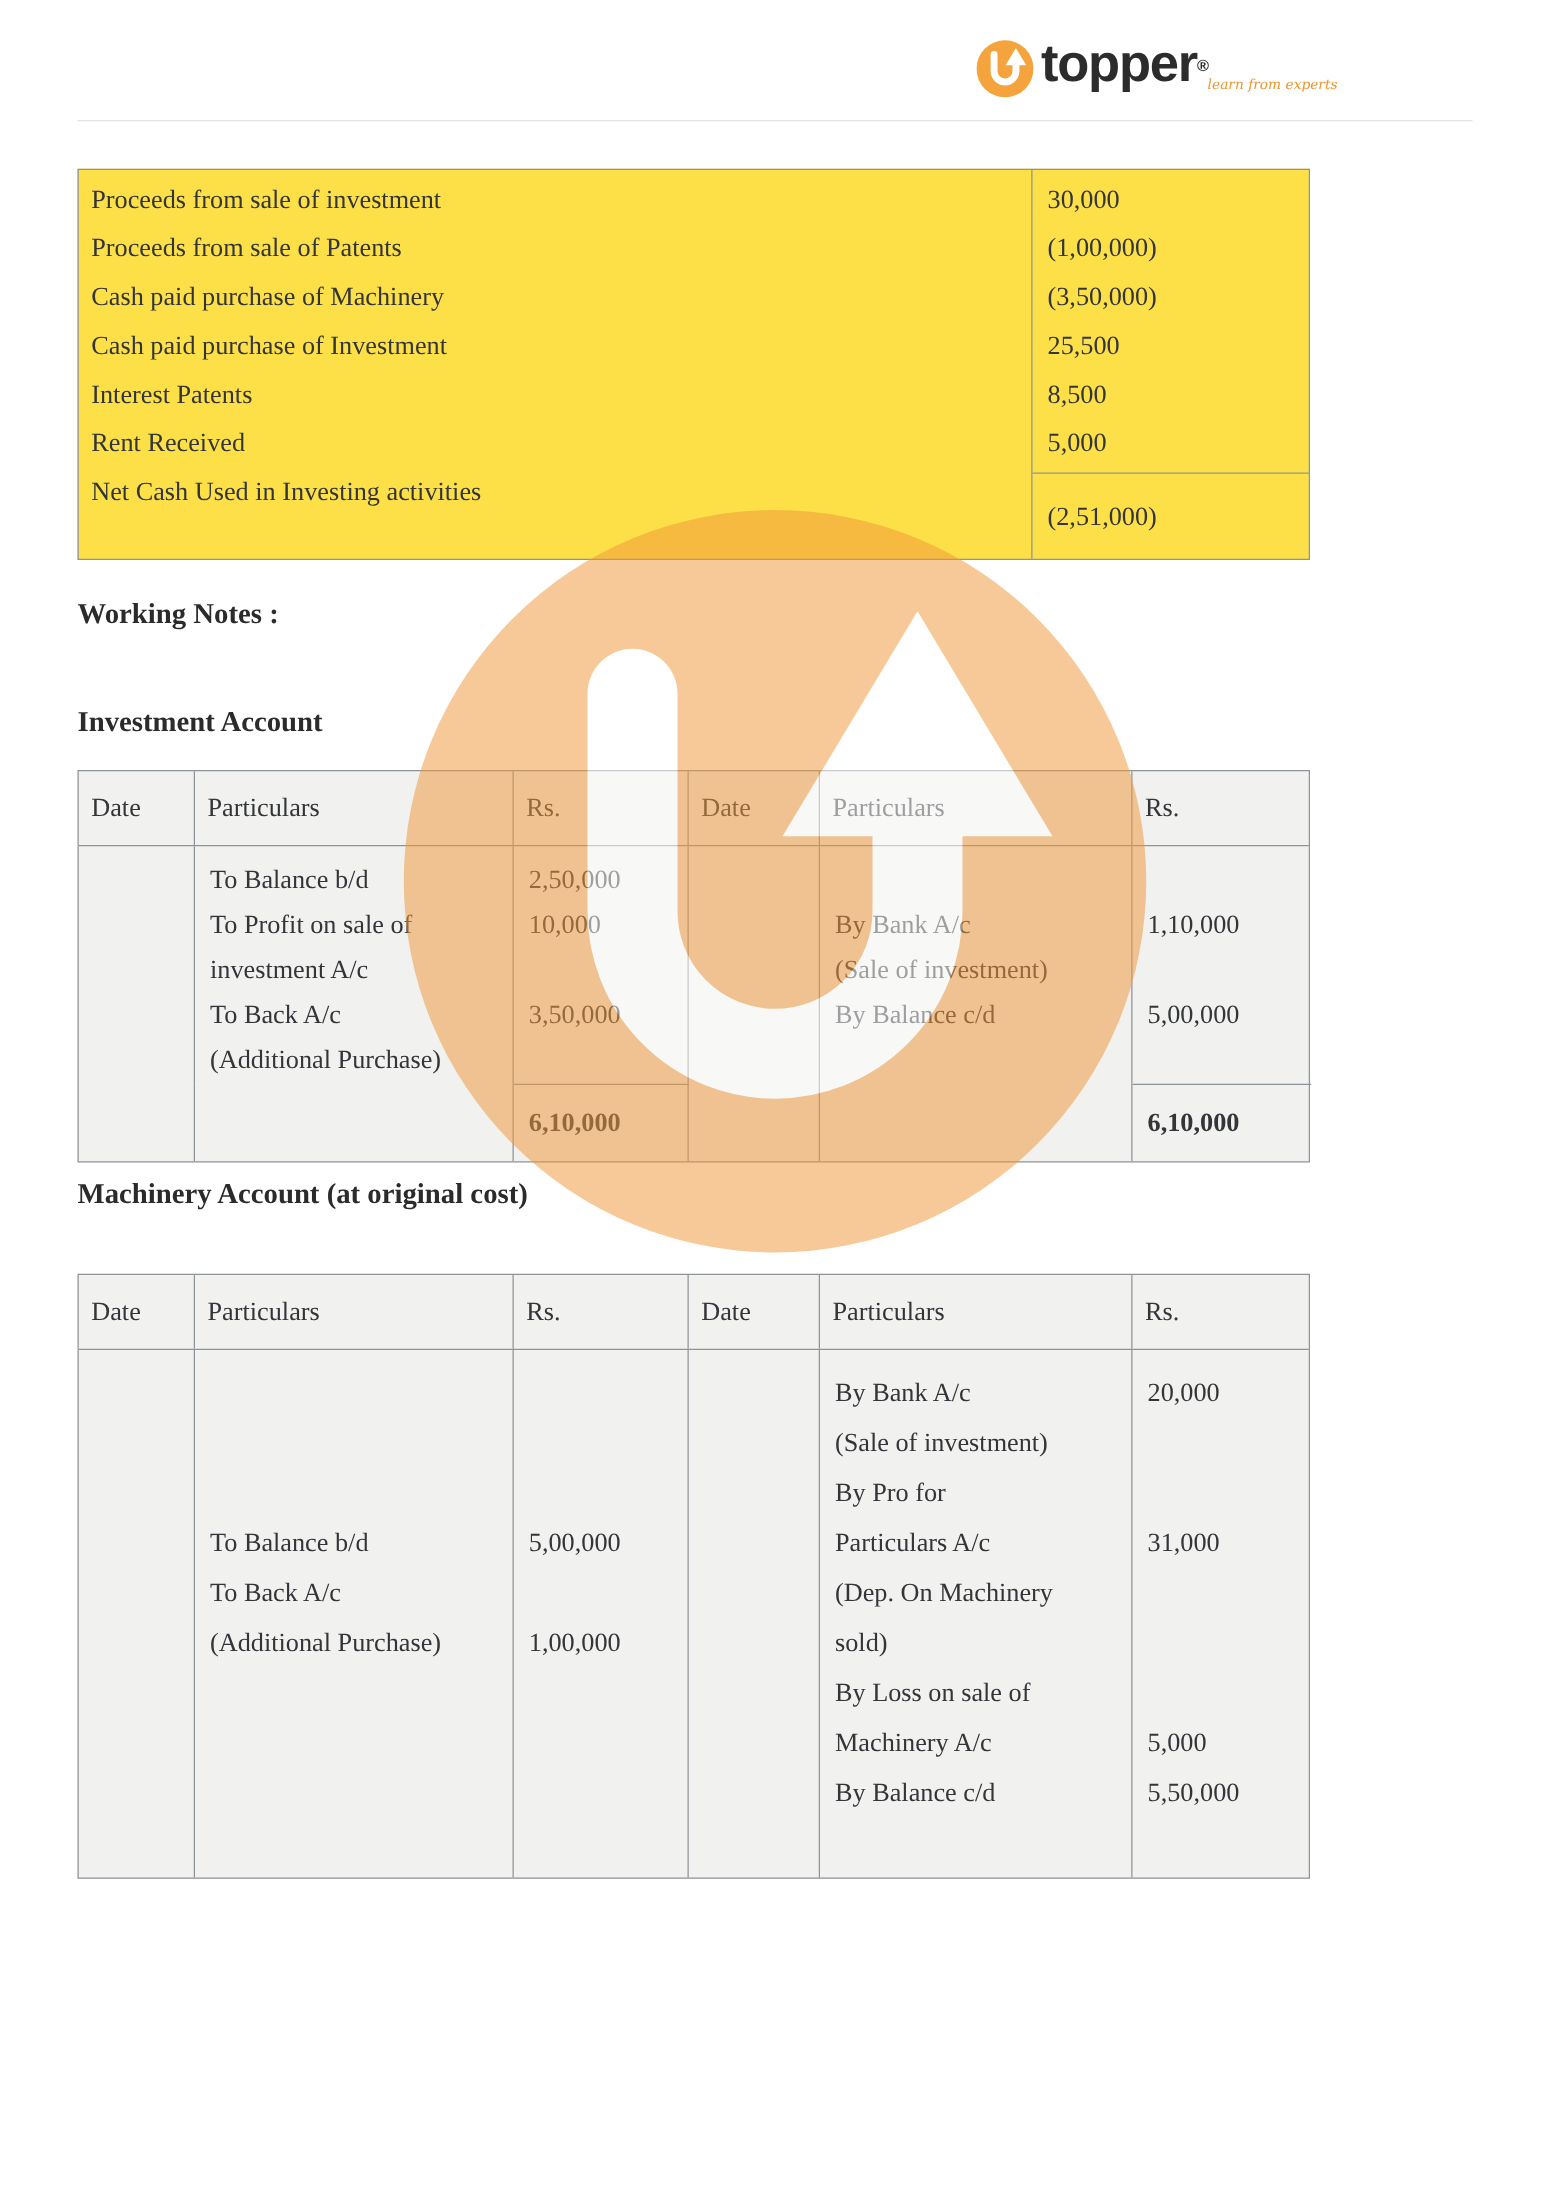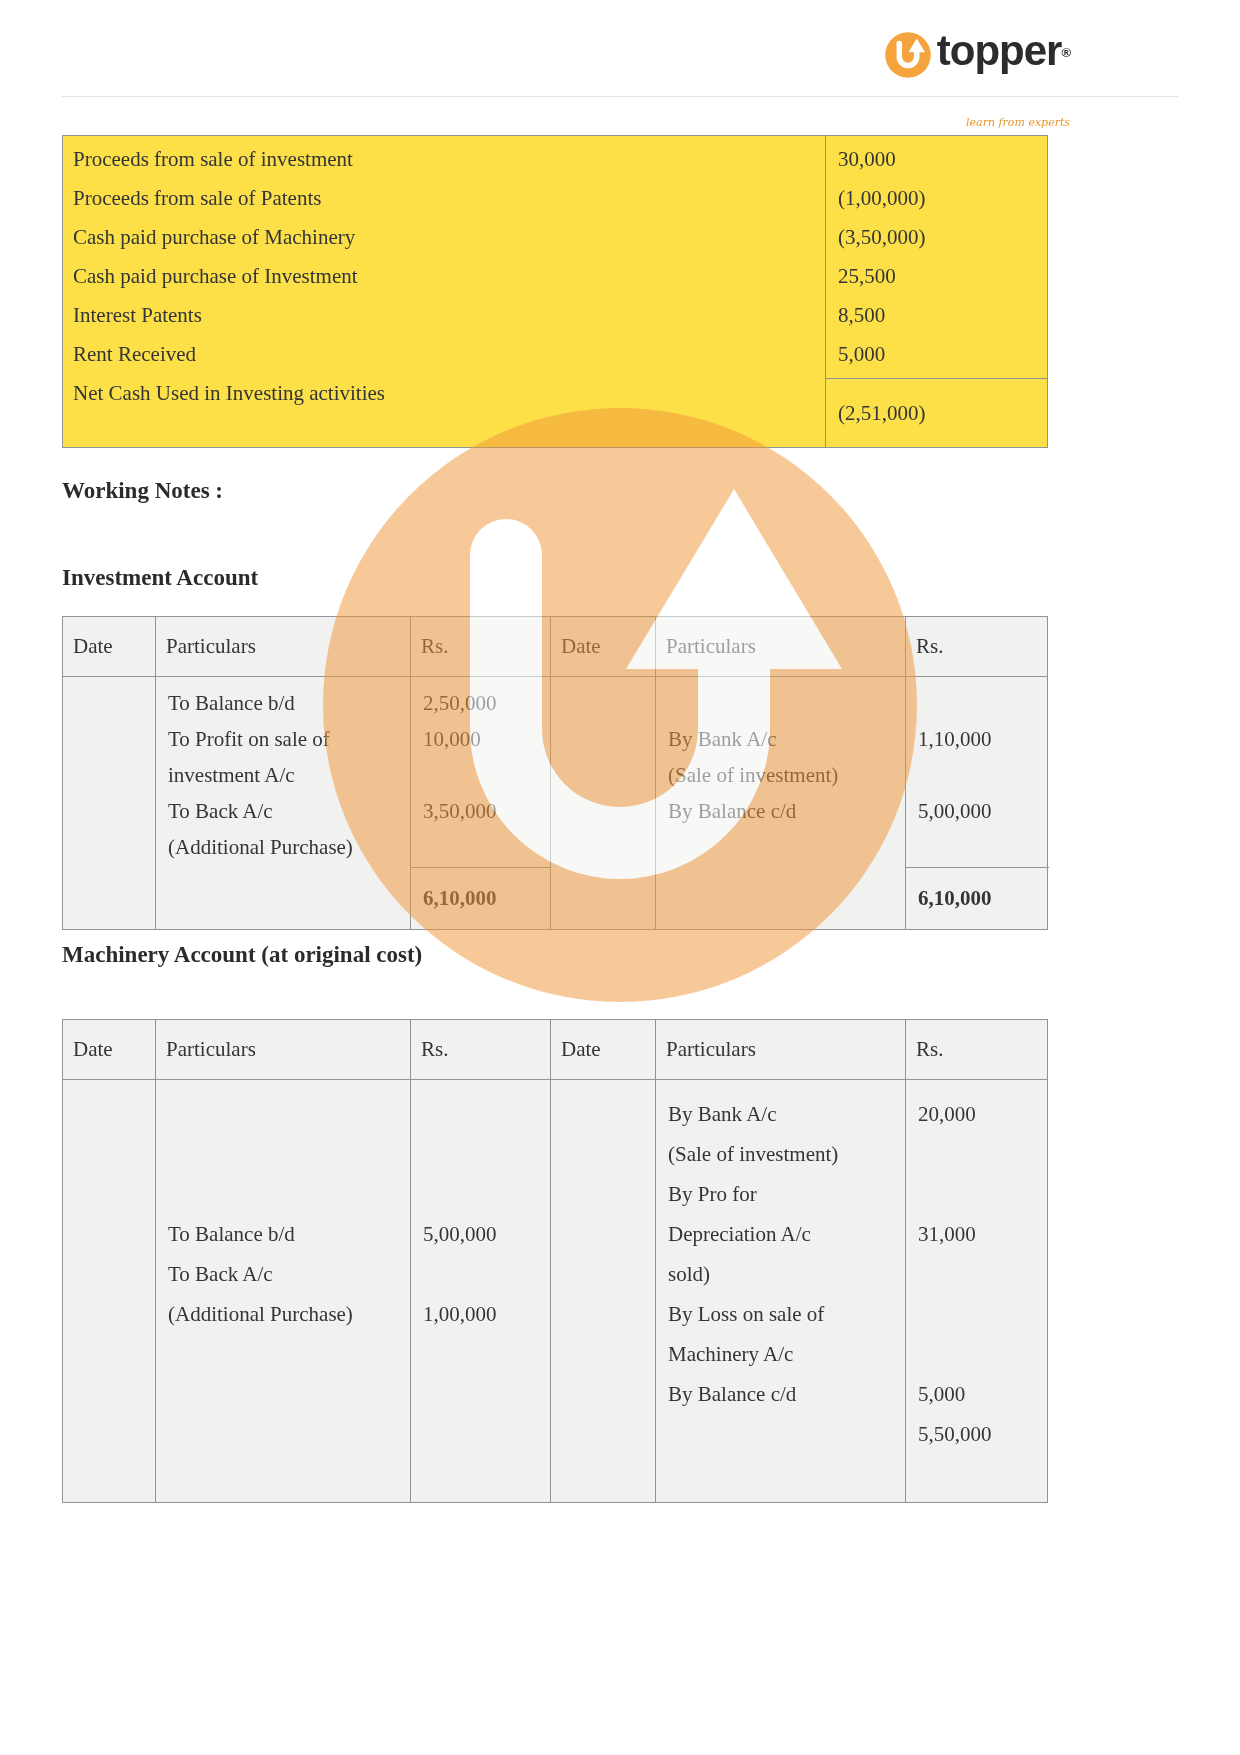--- a/index.html
+++ b/index.html
@@ -6,21 +6,21 @@
   html,body { background:#ffffff; }
   .page {
     position:relative; width:1240px; height:1755px; background:#ffffff;
     font-family:"Liberation Serif", serif; color:#333538; overflow:hidden;
   }
 
   
   .header { position:absolute; top:0; left:62px; right:62px; height:97px; border-bottom:1px solid #e4e4e4; }
   .logo { position:absolute; right:108px; top:28px; display:flex; align-items:flex-start; gap:6px; }
   .logo-icon { width:46px; height:46px; display:block; margin-top:4px; }
-  .logo-right { display:flex; flex-direction:column; align-items:flex-end;gap:44px; }
+  .logo-right { display:flex; flex-direction:row; align-items:flex-end; }
   .logo-brand { font-family:"Liberation Sans", sans-serif; font-weight:bold; font-size:42px; line-height:46px; color:#2c2c2c; letter-spacing:-1px; }
   .reg { font-size:13px; vertical-align:top; position:relative; top:2px; font-weight:bold; }
   .logo-tagline { font-family:"DejaVu Serif", serif; font-style:italic; font-size:11px; color:#e8962e; margin-top:-2px; }
 
   
   .cf-table { position:absolute; top:135px; left:62px; width:986px; height:313px;
               background:#fde047; border:1px solid #8f9498; display:flex; }
   .cf-labels { width:762px; padding:4px 0 0 10px; }
   .cf-line { height:39px; line-height:39px; font-size:21px; white-space:nowrap; }
   .cf-values { flex:1; border-left:1px solid #8f9498; display:flex; flex-direction:column; }
@@ -185,21 +185,22 @@
         <div class="mline">1,00,000</div>
         <div class="mline"></div>
         <div class="mline"></div>
         <div class="mline"></div>
       </div>
       <div></div>
       <div>
         <div class="mline">By Bank A/c</div>
         <div class="mline">(Sale of investment)</div>
         <div class="mline">By Pro for</div>
-        <div class="mline">Depreciation A/c</div>
+        <div class="mline">Particulars A/c</div>
+        <div class="mline">(Dep. On Machinery</div>
         <div class="mline">sold)</div>
         <div class="mline">By Loss on sale of</div>
         <div class="mline">Machinery A/c</div>
         <div class="mline">By Balance c/d</div>
       </div>
       <div>
         <div class="mline">20,000</div>
         <div class="mline"></div>
         <div class="mline"></div>
         <div class="mline">31,000</div>

